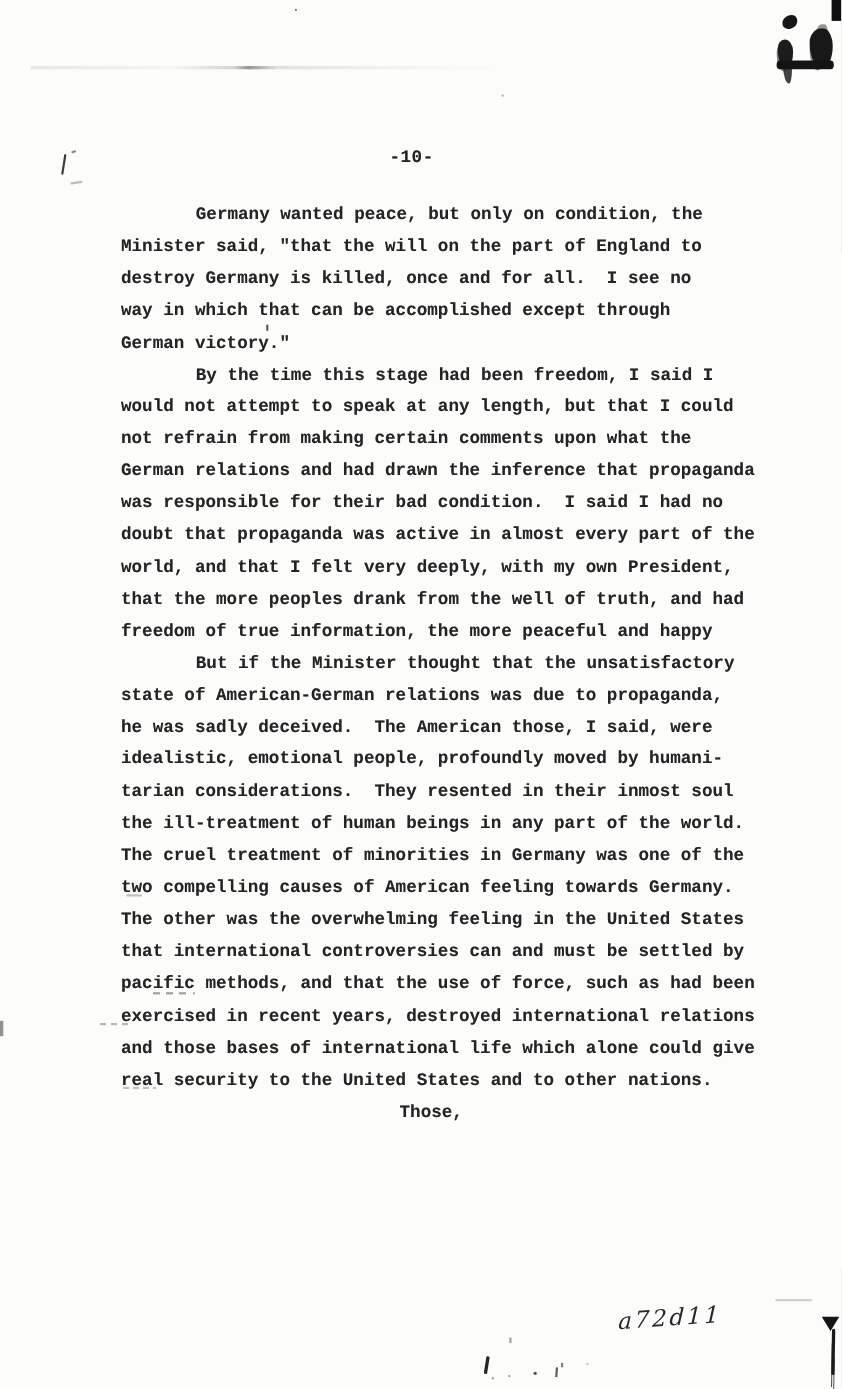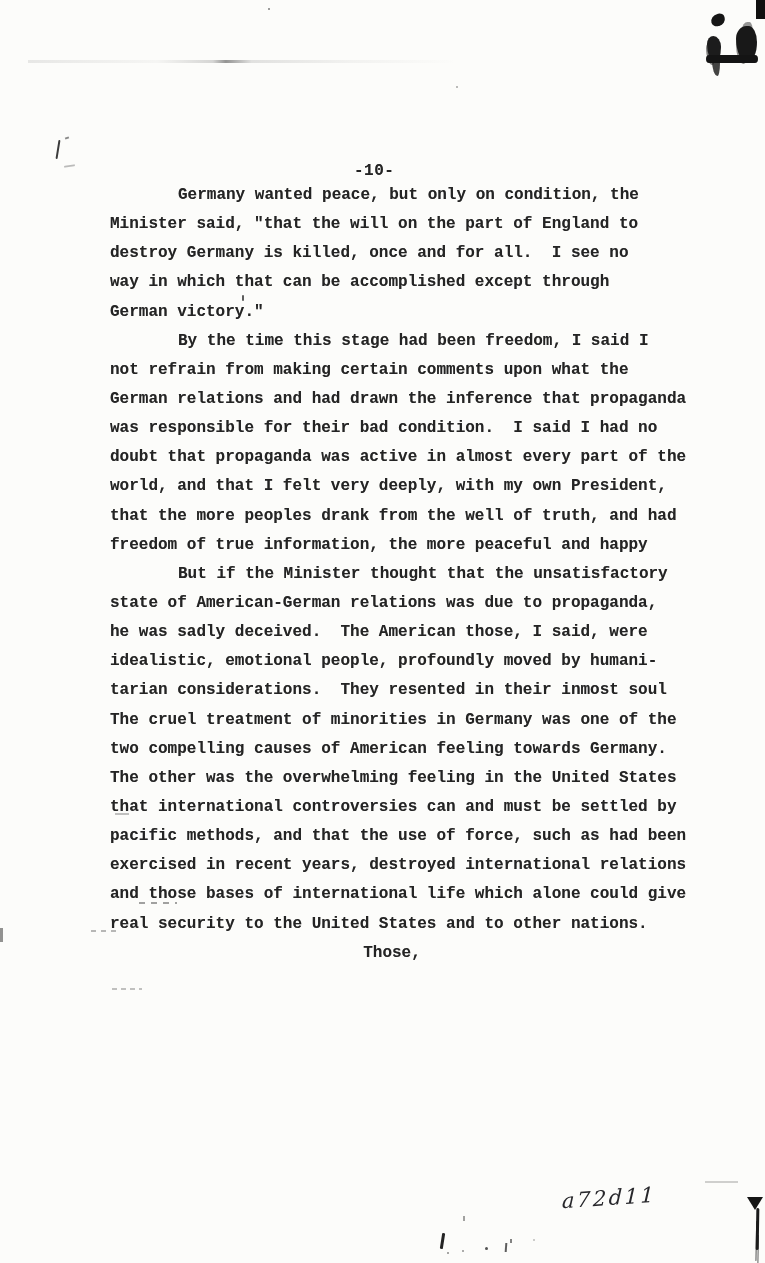--- a/index.html
+++ b/index.html
@@ -9,21 +9,20 @@
     background:#fcfcfa;
     overflow:hidden;
     font-family:"Liberation Mono",monospace;
     color:#242424;
   }
   
   .pagenum{
     position:absolute;top:134px;left:354px;
     font-size:16px;font-weight:700;letter-spacing:.5px;
     text-shadow:0 0 .5px rgba(0,0,0,.35);
-    margin-top:28px;
   }
   .body-text{
     position:absolute;left:110px;top:181px;width:584px;
   }
   .line{
     height:29.15px;line-height:29.15px;
     font-size:16px;font-weight:700;
     white-space:pre;
     text-shadow:0 0 .5px rgba(0,0,0,.3);
   }
@@ -98,38 +97,40 @@
     <div class="para">
       <div class="line first">Germany wanted peace, but only on condition, the</div>
       <div class="line">Minister said, "that the will on the part of England to</div>
       <div class="line">destroy Germany is killed, once and for all.  I see no</div>
       <div class="line">way in which that can be accomplished except through</div>
       <div class="line">German victory."</div>
     </div>
 
     <div class="para">
       <div class="line first">By the time this stage had been freedom, I said I</div>
+      <div class="line">would not attempt to speak at any length, but that I could</div>
       <div class="line">not refrain from making certain comments upon what the</div>
     </div>
 
     <div class="para">
       <div class="line">German relations and had drawn the inference that propaganda</div>
       <div class="line">was responsible for their bad condition.  I said I had no</div>
       <div class="line">doubt that propaganda was active in almost every part of the</div>
       <div class="line">world, and that I felt very deeply, with my own President,</div>
       <div class="line">that the more peoples drank from the well of truth, and had</div>
       <div class="line">freedom of true information, the more peaceful and happy</div>
     </div>
 
     <div class="para">
       <div class="line first">But if the Minister thought that the unsatisfactory</div>
       <div class="line">state of American-German relations was due to propaganda,</div>
       <div class="line">he was sadly deceived.  The American those, I said, were</div>
       <div class="line">idealistic, emotional people, profoundly moved by humani-</div>
       <div class="line">tarian considerations.  They resented in their inmost soul</div>
+      <div class="line">the ill-treatment of human beings in any part of the world.</div>
       <div class="line">The cruel treatment of minorities in Germany was one of the</div>
       <div class="line">two compelling causes of American feeling towards Germany.</div>
       <div class="line">The other was the overwhelming feeling in the United States</div>
       <div class="line">that international controversies can and must be settled by</div>
       <div class="line">pacific methods, and that the use of force, such as had been</div>
       <div class="line">exercised in recent years, destroyed international relations</div>
       <div class="line">and those bases of international life which alone could give</div>
       <div class="line">real security to the United States and to other nations.</div>
     </div>
 

